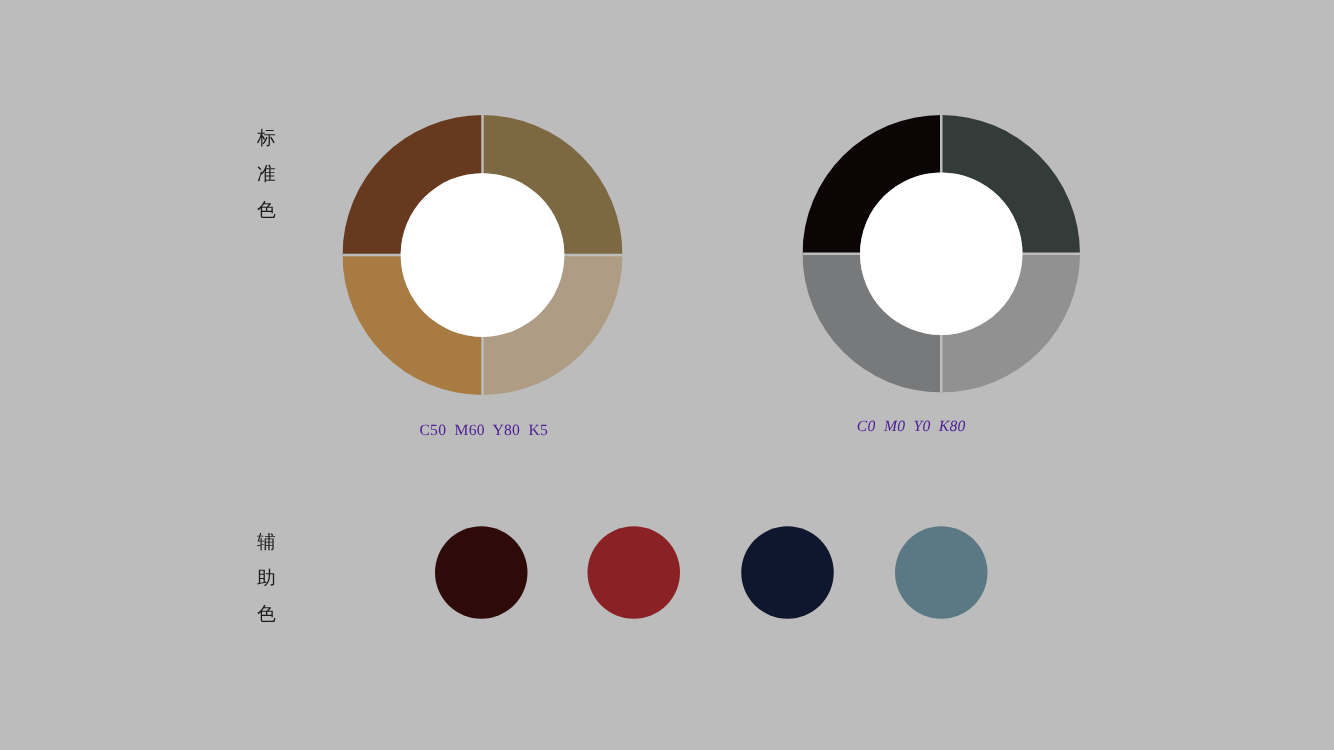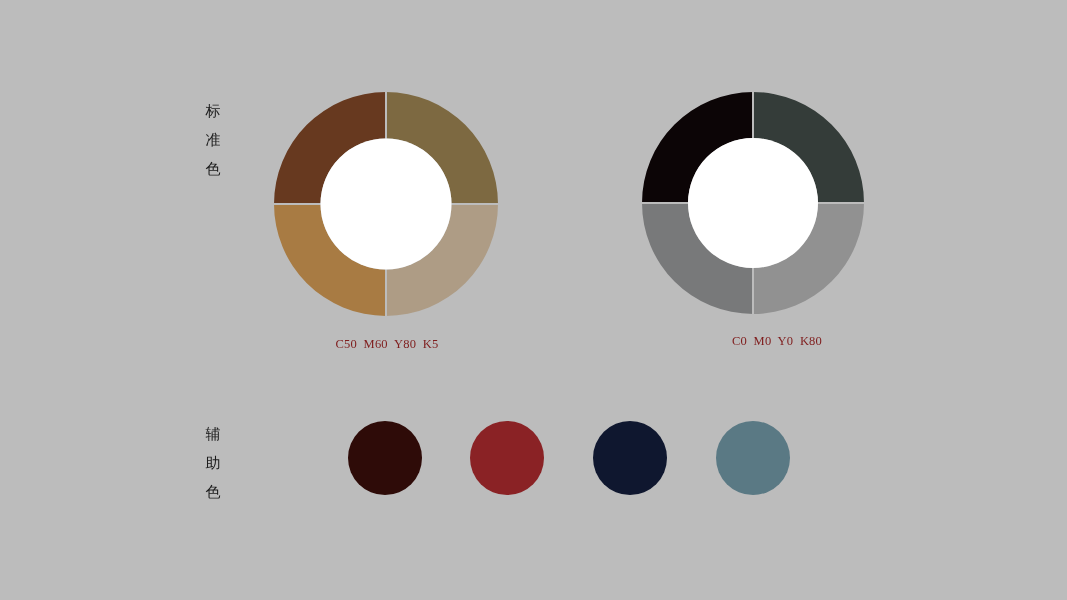--- a/index.html
+++ b/index.html
@@ -66,35 +66,36 @@
   .wheel svg {
     display: block;
     width: 100%;
     height: 100%;
   }
 
   
   .cmyk-caption {
     position: absolute;
     text-align: center;
-    color: #7f1d1d;
+    color: #4c1d95;
     font-family: "Liberation Serif", "DejaVu Serif", serif;
     font-size: 12.5px;
     white-space: pre;
     letter-spacing: 0.2px;
   }
   #caption-primary {
     left: 276px;
     top: 337px;
     width: 222px;
   }
   #caption-neutral {
-    left: 666px;
+    left: 618px;
     top: 334px;
     width: 222px;
+    font-style: italic;
   }
 
   
   #aux-swatches {
     position: absolute;
     left: 348px;
     top: 421px;
     width: 442px;
     height: 76px;
   }

